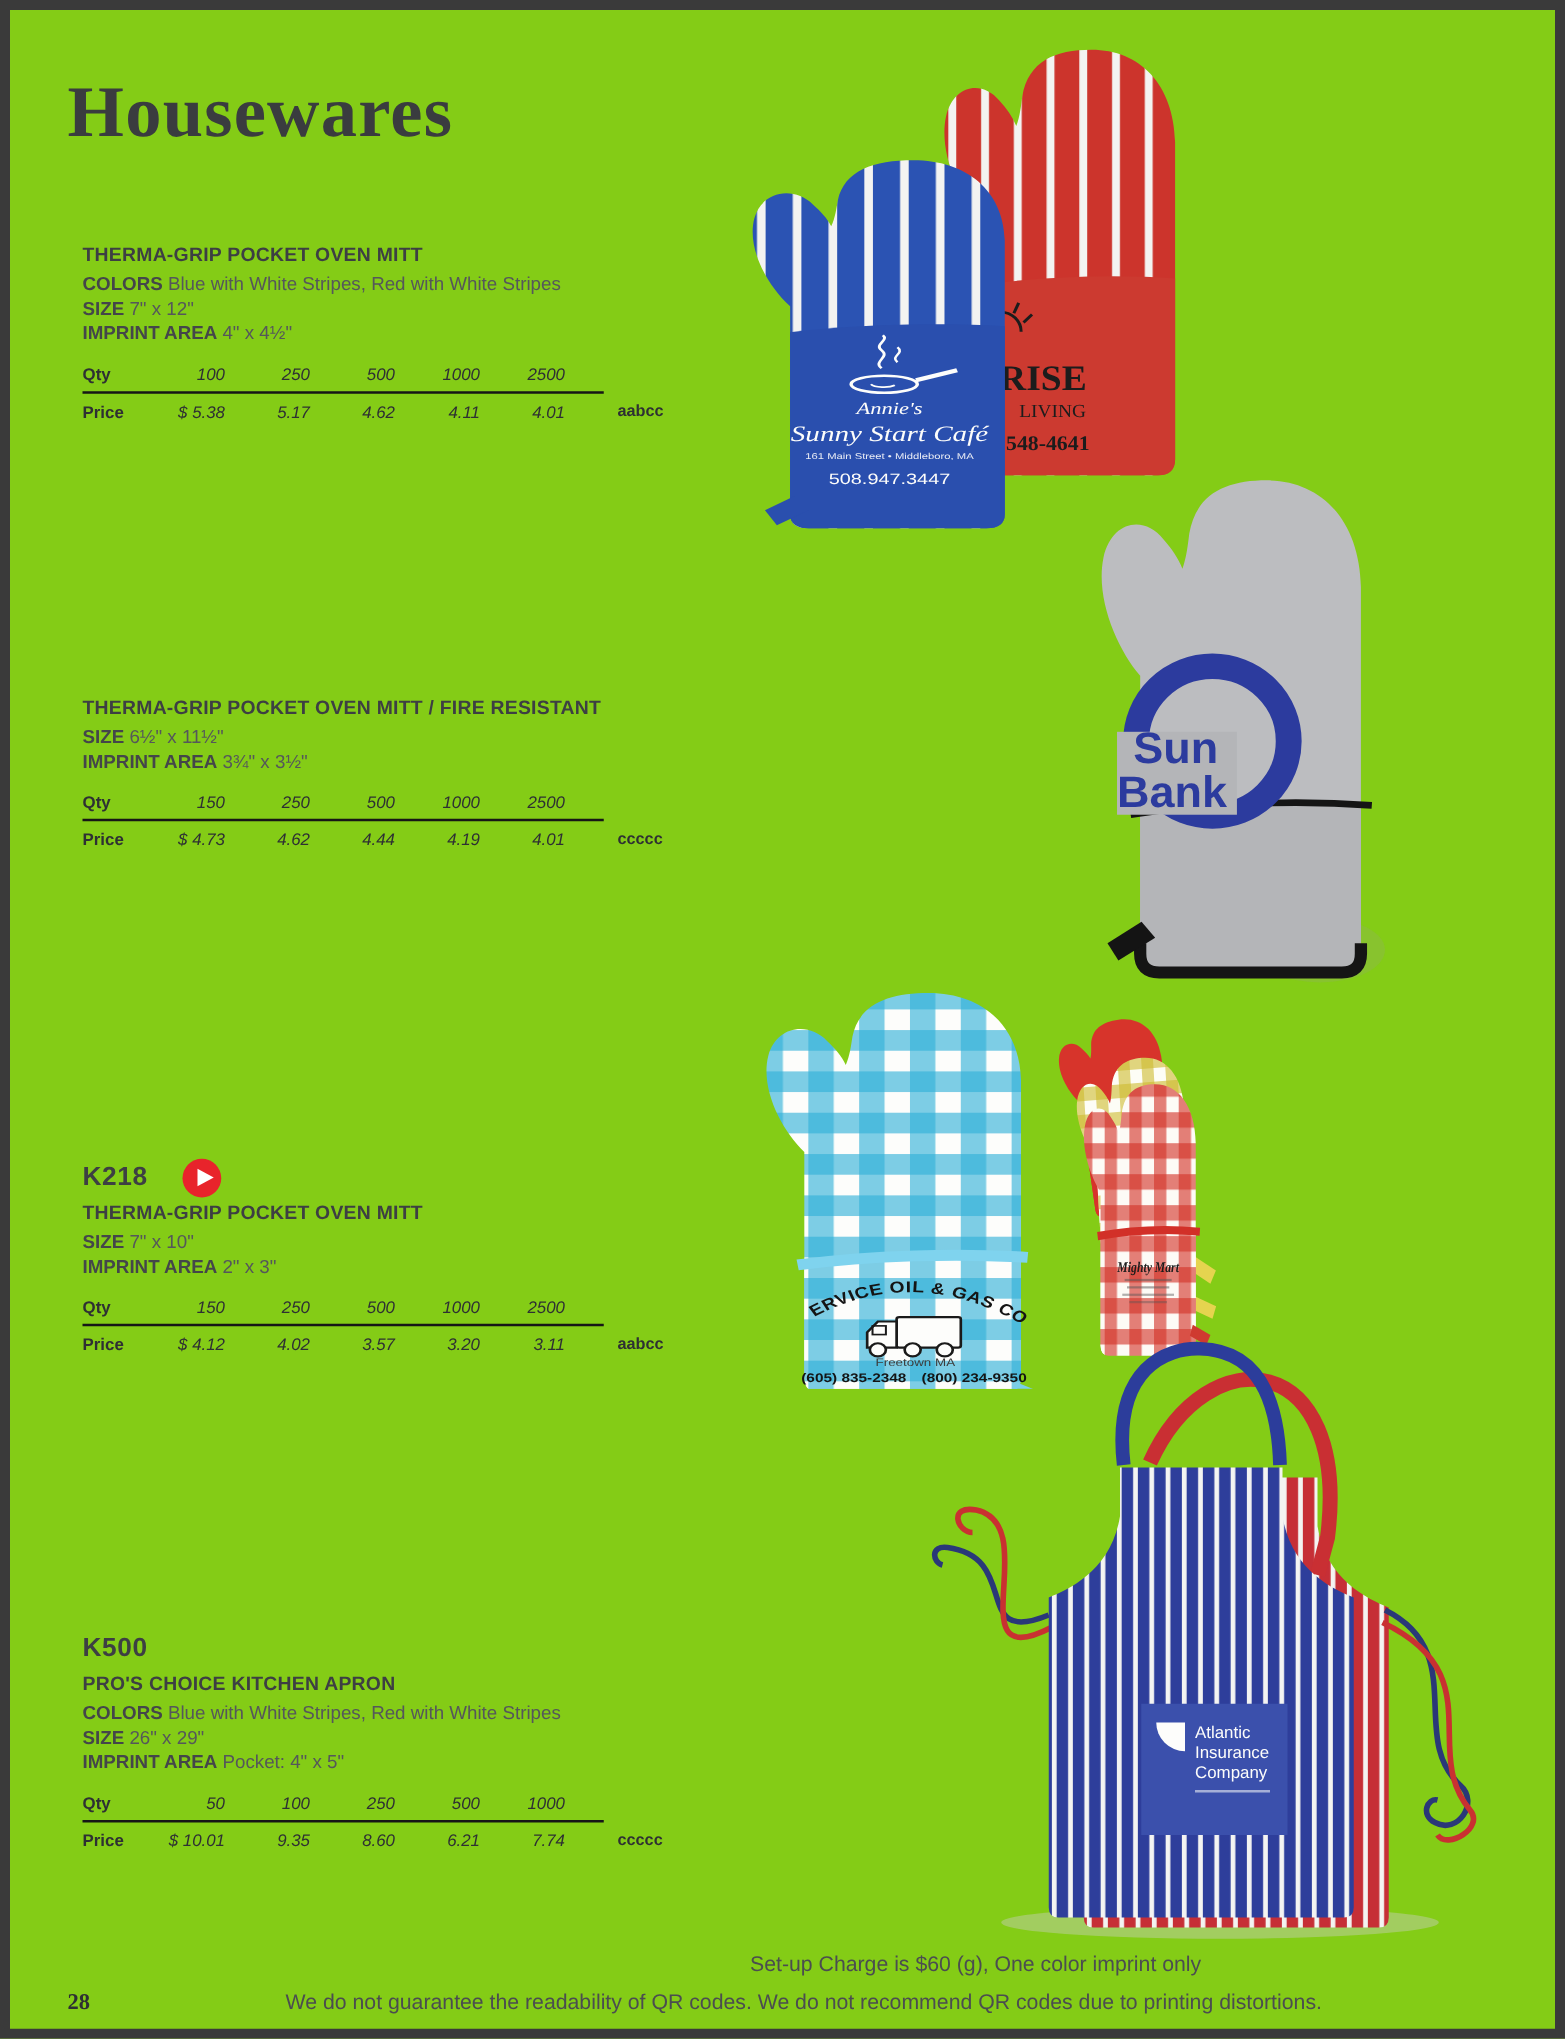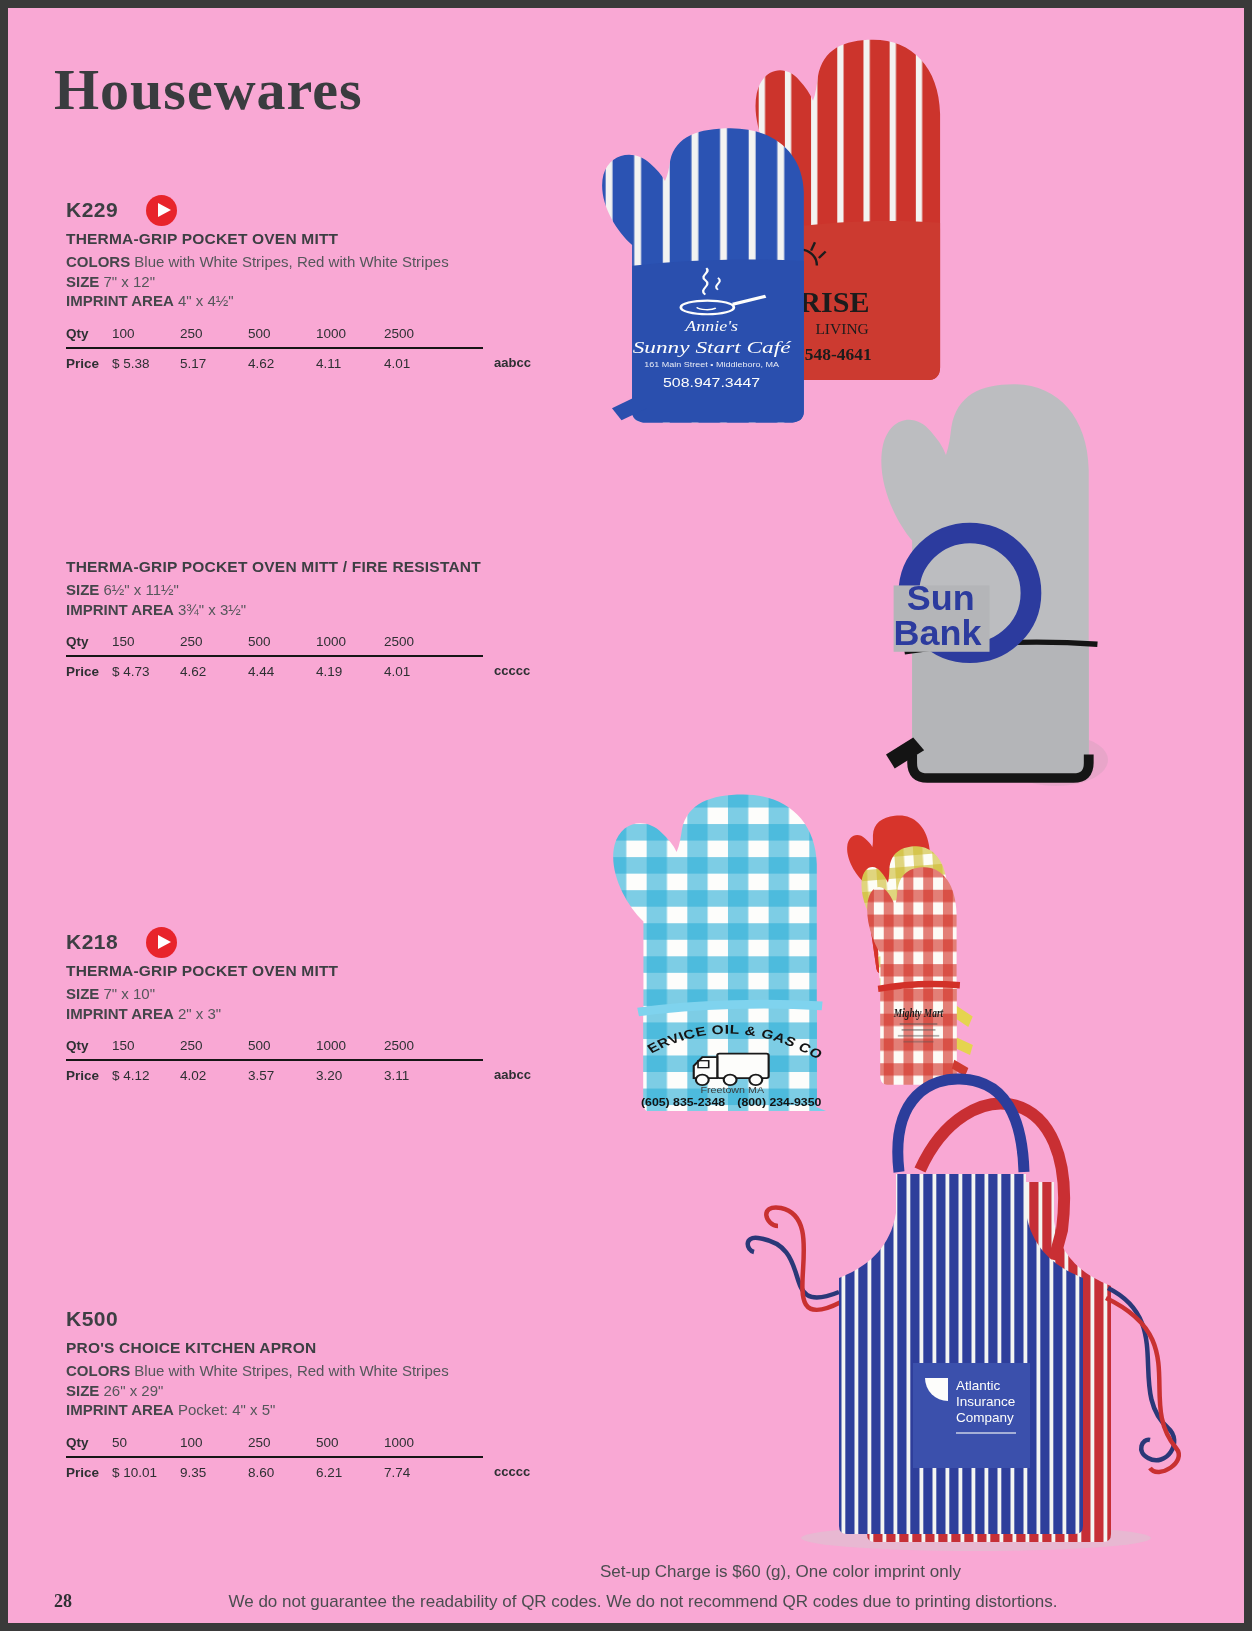--- a/index.html
+++ b/index.html
@@ -1,36 +1,36 @@
 <!DOCTYPE html>
 <html><head>
 <meta charset="utf-8">
 <style>
   html,body{margin:0;padding:0;background:#888;}
-  .page{position:relative;width:1252px;height:1631px;background:#f9a8d4;
+  .page{position:relative;width:1252px;height:1631px;background:#84cc16;
         box-sizing:border-box;border:8px solid #3a3a3a;overflow:hidden;
         font-family:"Liberation Sans", sans-serif;}
   .title{position:absolute;left:46px;top:48px;margin:0;
          font-family:"Liberation Serif", serif;font-weight:700;
          font-size:58px;color:#3a3c3f;letter-spacing:1px;}
   .product{position:absolute;left:58px;width:520px;}
   .code-row{display:flex;align-items:center;height:34px;}
   .code{font-size:21px;font-weight:700;color:#3d3f43;letter-spacing:.5px;}
   .play-badge{position:relative;width:31px;height:31px;border-radius:50%;
               background:#e8242b;margin-left:28px;display:inline-block;cursor:pointer;}
   .play-badge::before{content:"";position:absolute;left:12px;top:8px;
               border-left:13px solid #fff;border-top:7.5px solid transparent;
               border-bottom:7.5px solid transparent;}
   .prod-name{margin:3px 0 4px 0;font-size:15.5px;font-weight:700;color:#3d3f43;letter-spacing:.2px;}
   .detail-line{margin:0;font-size:15px;line-height:19.5px;color:#55575b;}
   .label-bold{font-weight:700;color:#44464a;}
   .ptable{position:relative;margin-top:15px;width:417px;color:#2e3033;}
   .trow{display:flex;align-items:baseline;}
   .tlabel{width:46px;font-weight:700;font-size:13.5px;}
-  .tcell{width:68px;text-align:left;font-size:13.5px;}
+  .tcell{width:68px;text-align:right;font-size:13.5px;font-style:italic;}
   .rule{border-bottom:2.5px solid #161616;width:417px;margin:6px 0 7px 0;}
   .price-code{position:absolute;left:428px;bottom:1px;font-weight:700;font-size:13px;color:#2e3033;margin-top:24px;}
   .prod-img{position:absolute;}
   .footer-right{position:absolute;top:1554px;left:400px;width:745px;text-align:center;
                 font-size:17px;color:#4b4d50;}
   .footer-center{position:absolute;top:1584px;left:120px;width:1030px;text-align:center;
                  font-size:17px;color:#4b4d50;}
   .page-num{position:absolute;top:1583px;left:46px;font-family:"Liberation Serif", serif;
             font-weight:700;font-size:18px;color:#2e3033;}
   svg text{font-family:"Liberation Sans", sans-serif;}
@@ -78,24 +78,20 @@
       </pattern>
       <pattern id="stripeApronRed" width="13" height="10" patternUnits="userSpaceOnUse">
         <rect width="13" height="10" fill="#c62f36"></rect>
           <rect x="4.5" width="3.8" height="10" fill="#f4f4f2"></rect>
       </pattern>
       <path id="apron" d="M85,6 L215,6 L215,45 C222,88 255,103 272,110 L272,358 Q272,366 264,366 L36,366 Q28,366 28,358 L28,110 C45,103 78,88 85,45 Z"></path>
     </defs>
   </svg>
 
   <section class="product" style="top:185px">
-    <div class="code-row">
-      <span class="code">K229</span>
-      <span class="play-badge"></span>
-    </div>
     <h2 class="prod-name">THERMA-GRIP POCKET OVEN MITT</h2>
     <p class="detail-line"><span class="label-bold">COLORS</span> <span>Blue with White Stripes, Red with White Stripes</span></p>
     <p class="detail-line"><span class="label-bold">SIZE</span> <span>7" x 12"</span></p>
     <p class="detail-line"><span class="label-bold">IMPRINT AREA</span> <span>4" x 4½"</span></p>
     <div class="ptable">
       <div class="trow">
         <span class="tlabel">Qty</span>
         <span class="tcell">100</span>
         <span class="tcell">250</span>
         <span class="tcell">500</span>

